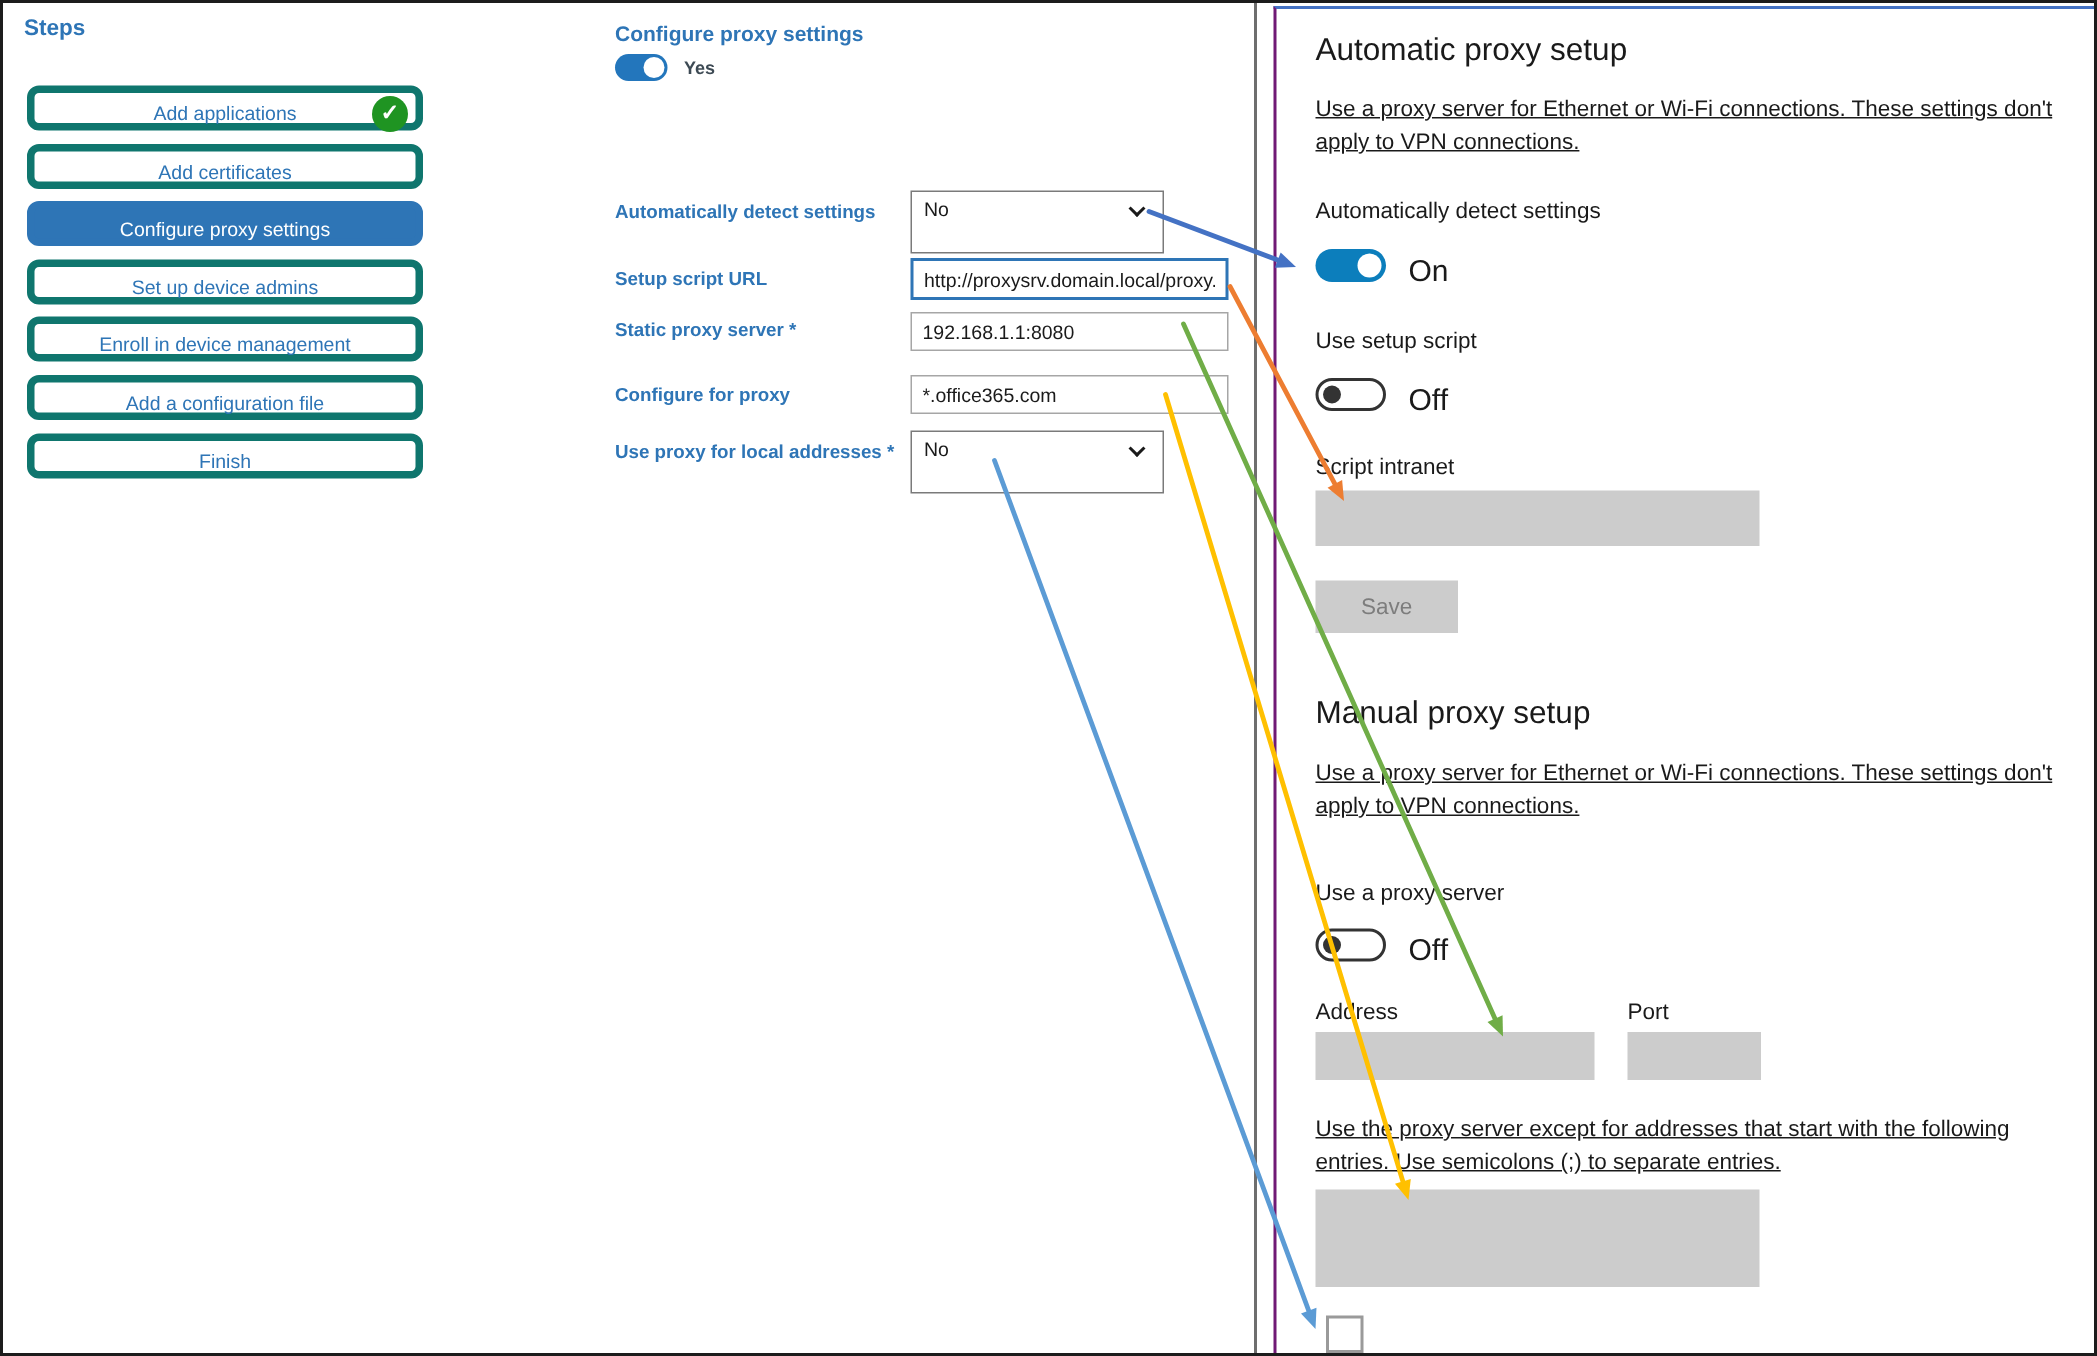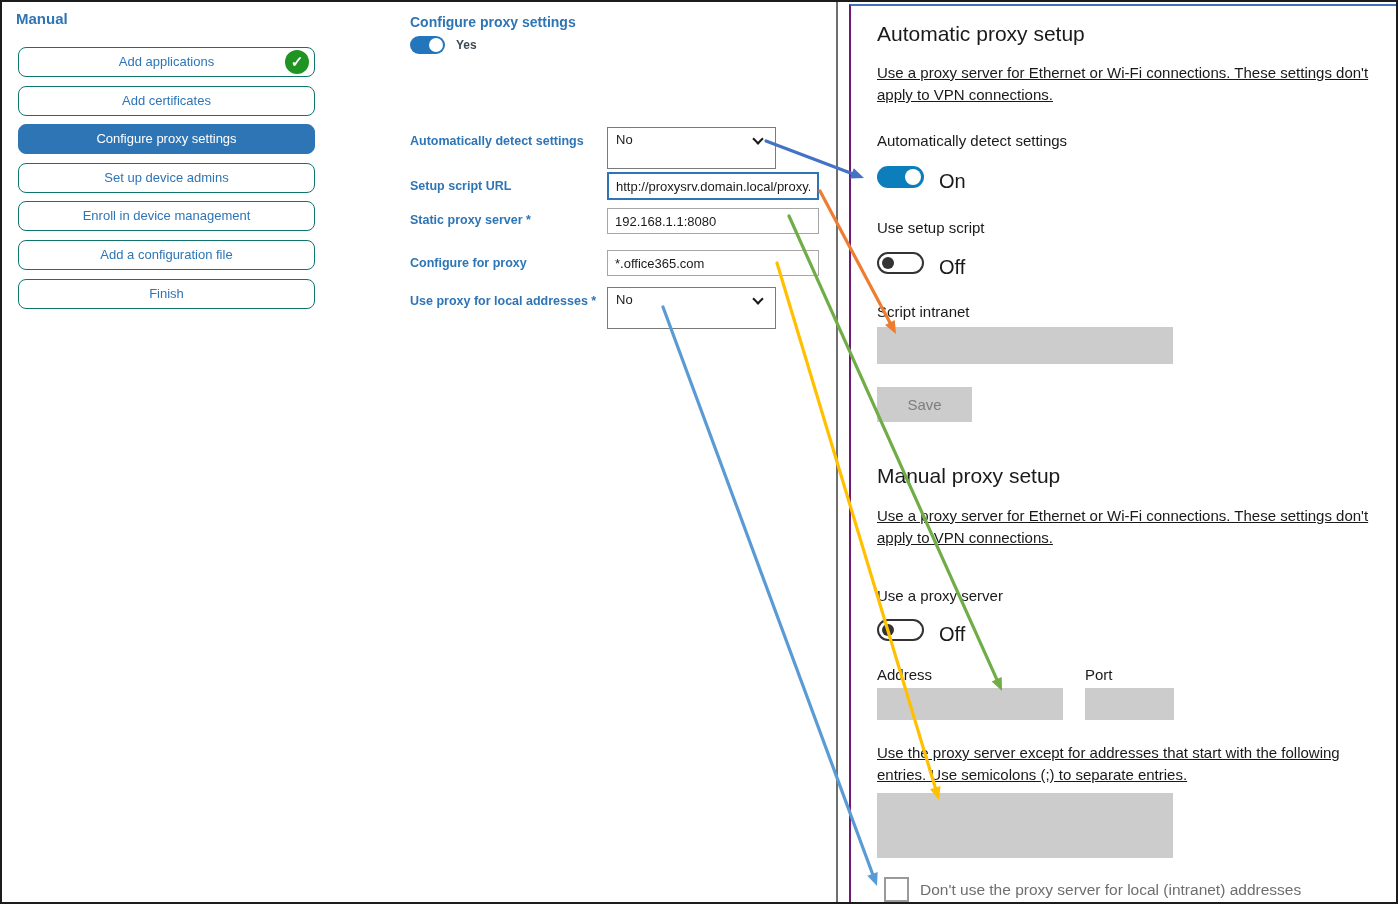--- a/index.html
+++ b/index.html
@@ -6,23 +6,23 @@
   html,body { width:1398px; height:904px; }
   body {
     position:relative; background:#ffffff; overflow:hidden;
     font-family:"Liberation Sans", sans-serif; color:#222;
   }
   .frame { position:absolute; inset:0; border:2px solid #1c1c1c; pointer-events:none; z-index:50; }
 
   
   .steps-title { position:absolute; left:16px; top:10px; font-size:15px; font-weight:bold; color:#2E75B6; }
   .step-btn {
-    position:absolute; left:18px; width:297px; height:30px;
-    border:1px solid #0f766e; border-radius:8px; background:#fff;
-    color:#2E75B6; font-size:13px; text-align:center; line-height:28px; cursor:pointer;
+    position:absolute; left:18px; width:264px; height:30px;
+    border:5px solid #0f766e; border-radius:8px; background:#fff;
+    color:#2E75B6; font-size:13px; text-align:center; line-height:28px; cursor:pointer;margin-top:10px;
   }
   .step-btn.selected { background:#2E75B6; border-color:#2E75B6; color:#fff; }
   .check-badge {
     position:absolute; right:5px; top:2px; width:24px; height:24px; border-radius:50%;
     background:#1F9422; color:#fff; font-size:15px; line-height:24px; text-align:center; font-weight:bold;
   }
 
   
   .wiz-title { position:absolute; left:410px; top:14px; font-size:14px; font-weight:bold; color:#2E75B6; }
   .toggle-sm {
@@ -69,21 +69,21 @@
   }
   .checkbox { position:absolute; left:33px; top:871px; width:25px; height:25px; border:2px solid #9a9a9a; background:#fff; cursor:pointer; }
   .checkbox-label { position:absolute; left:69px; top:875px; font-size:15.5px; color:#6e6e6e; }
 
   
   #arrow-layer { position:absolute; left:0; top:0; width:1398px; height:904px; z-index:40; pointer-events:none; }
 </style>
 </head>
 <body>
 
-<div class="steps-title">Manual</div>
+<div class="steps-title">Steps</div>
 
 <div class="step-btn" style="top:47px;">
   <span>Add applications</span>
   <span class="check-badge">✓</span>
 </div>
 <div class="step-btn" style="top:86px;">
   <span>Add certificates</span>
 </div>
 <div class="step-btn selected" style="top:124px;">
   <span>Configure proxy settings</span>
@@ -163,21 +163,20 @@
 
   <div class="lbl" style="top:660px;">Address</div>
   <div class="lbl" style="left:234px; top:660px;">Port</div>
   <div class="gray-box" style="left:26px; top:682px; width:186px; height:32px;"></div>
   <div class="gray-box" style="left:234px; top:682px; width:89px; height:32px;"></div>
 
   <div class="para" style="top:736px; width:480px;">Use the proxy server except for addresses that start with the following entries. Use semicolons (;) to separate entries.</div>
   <div class="gray-box" style="left:26px; top:787px; width:296px; height:65px;"></div>
 
   <div class="checkbox"></div>
-  <div class="checkbox-label">Don't use the proxy server for local (intranet) addresses</div>
 </div>
 
 <svg id="arrow-layer">
     <g>
       <line x1="766" y1="141" x2="851.8379512918369" y2="173.40820609997922" stroke="#4472C4" stroke-width="3.2" stroke-linecap="round"></line>
       <polygon points="864,178 849.8952692572127,178.55368824574055 853.7806333264612,168.2627239542179" fill="#4472C4"></polygon>
     </g>
     <g>
       <line x1="820" y1="191" x2="889.899025691587" y2="322.5205351828544" stroke="#ED7D31" stroke-width="3.2" stroke-linecap="round"></line>
       <polygon points="896,334 885.0423290381792,325.1017166210292 894.7557223449948,319.93935374467964" fill="#ED7D31"></polygon>

